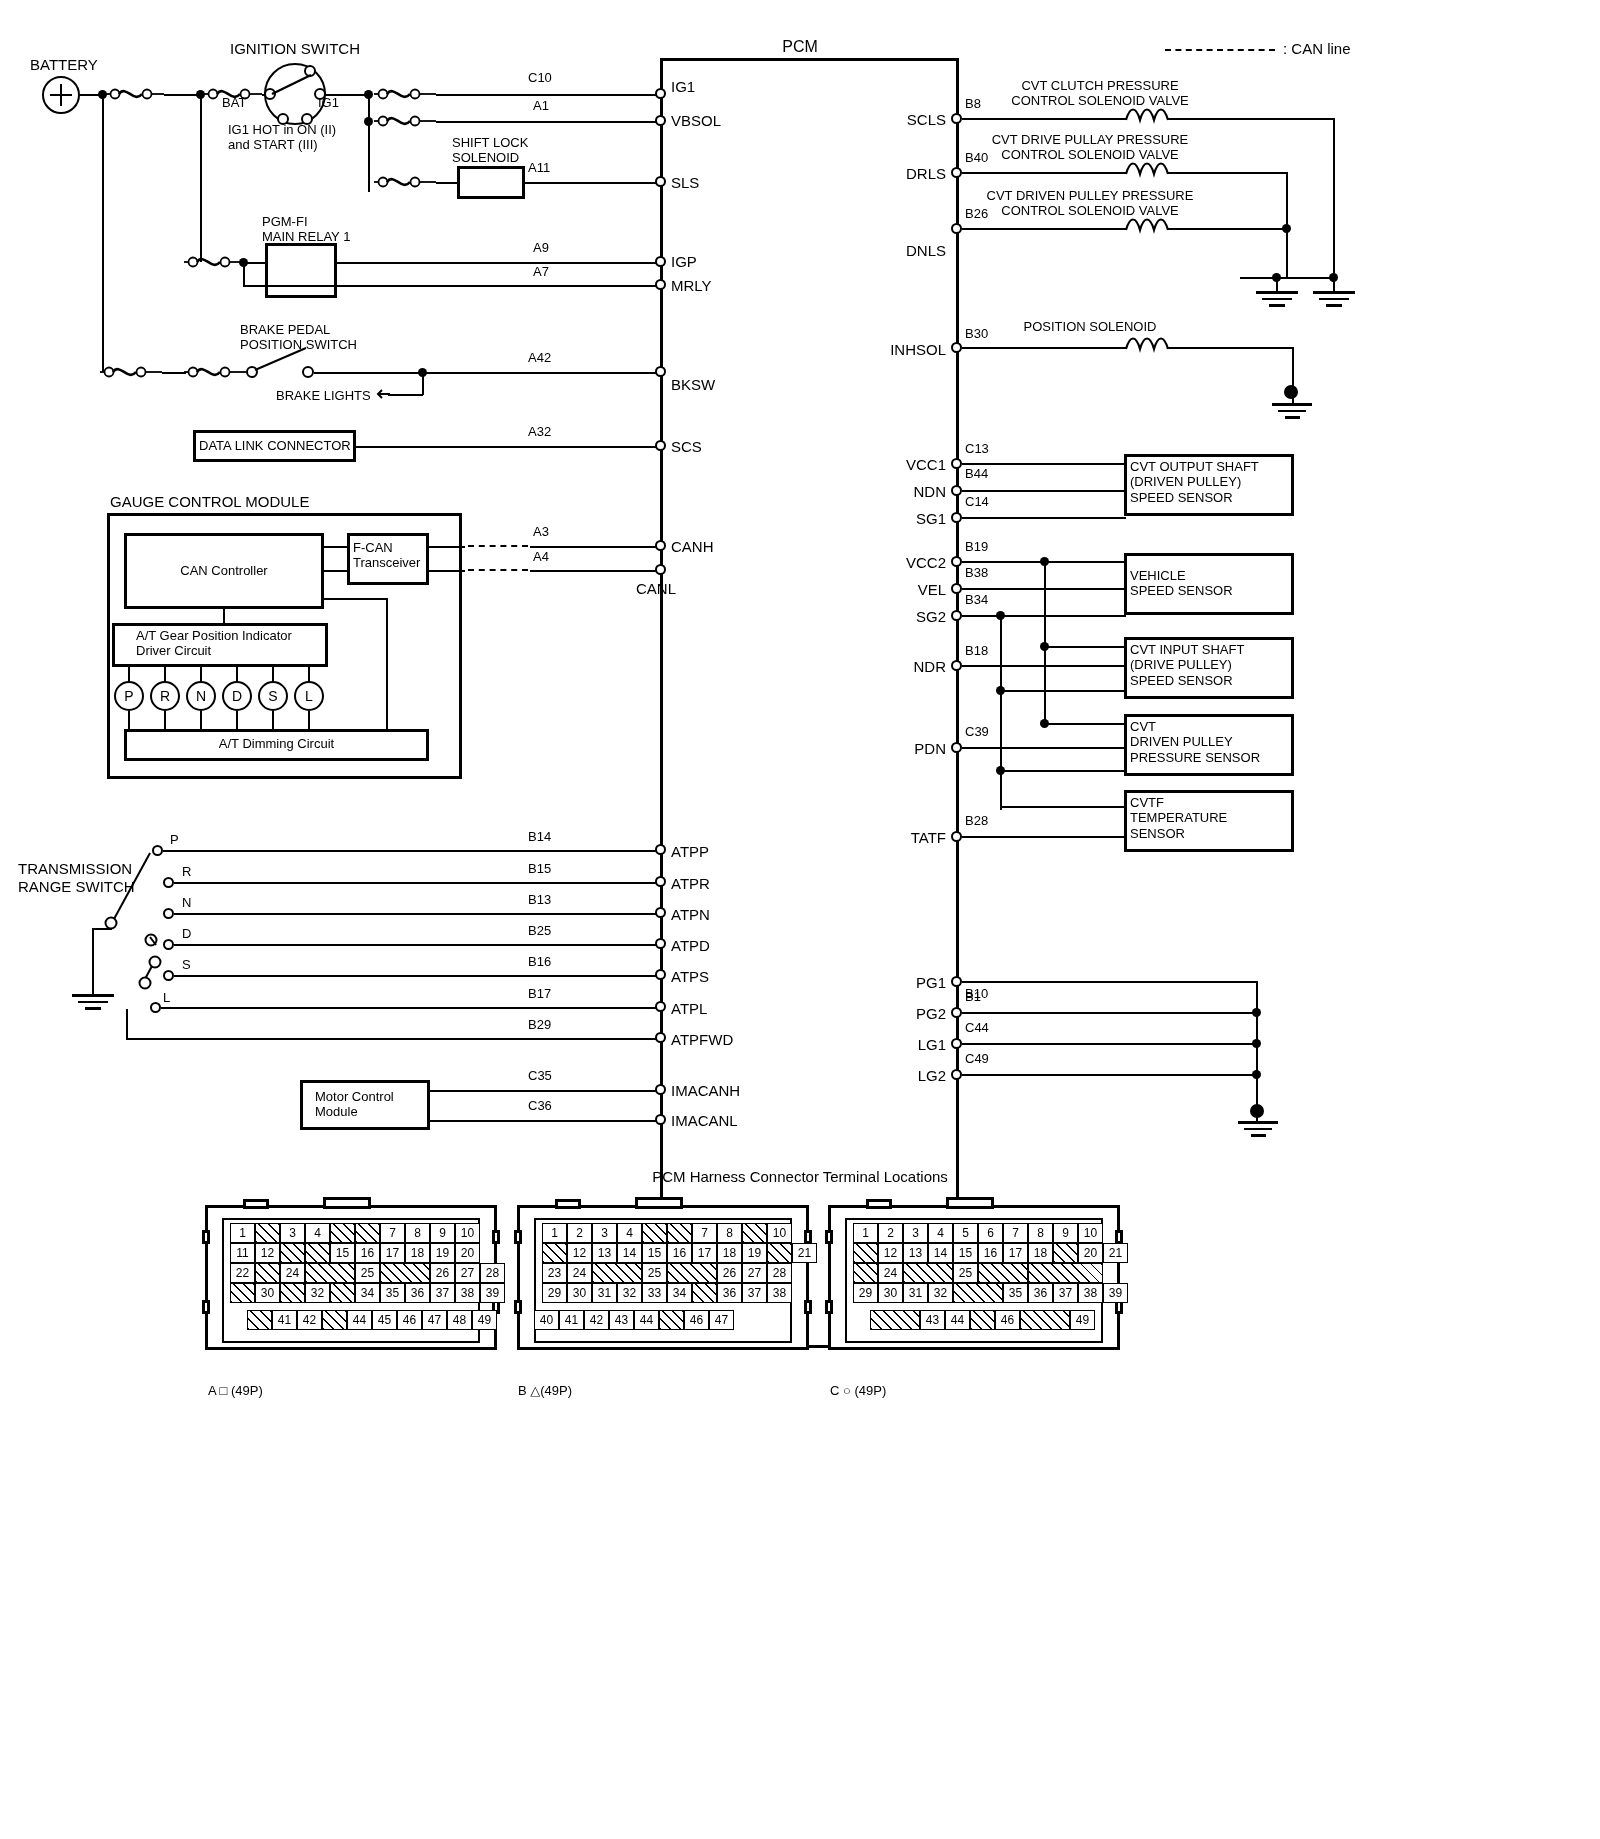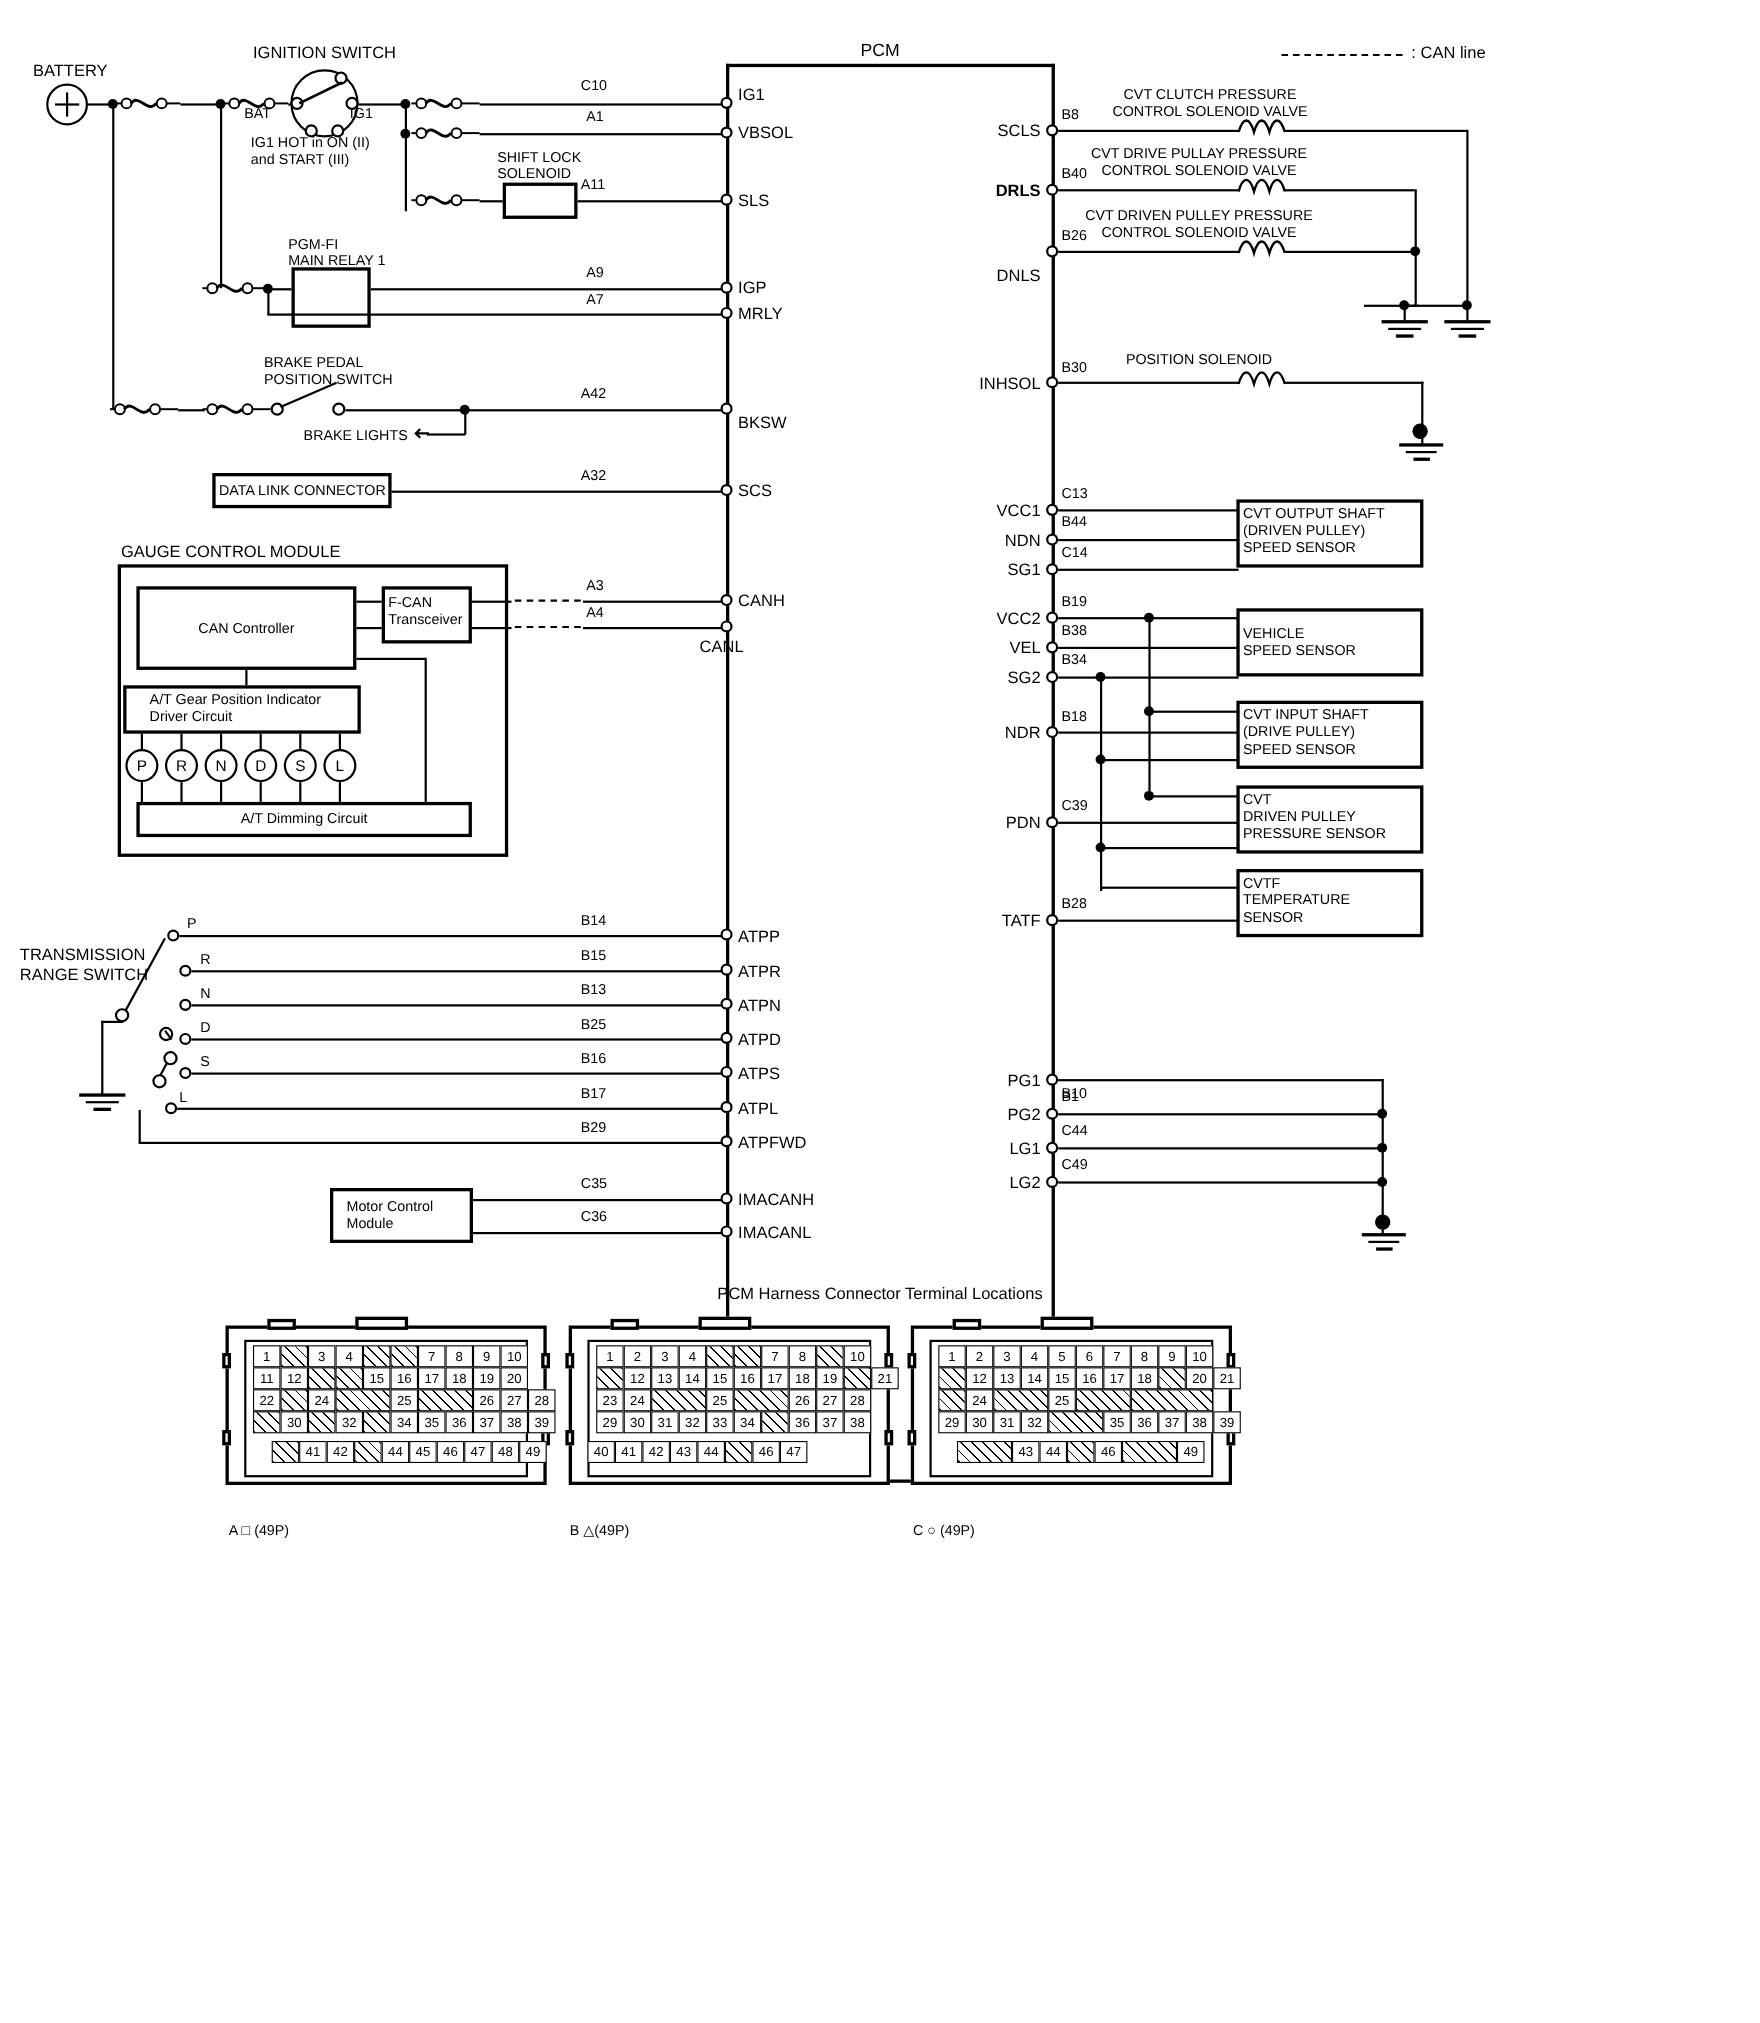--- a/index.html
+++ b/index.html
@@ -369,21 +369,21 @@
   <div class="term" style="left:655px;top:1114px;"></div>
   <div class="t sm" style="left:528px;top:1098px;">C36</div>
   <div class="t" style="left:671px;top:1112px;">IMACANL</div>
 
   <div class="term" style="left:951px;top:113px;"></div>
   <div class="t sm" style="left:965px;top:96px;">B8</div>
   <div class="t r" style="left:860px;top:111px;width:86px;">SCLS</div>
 
   <div class="term" style="left:951px;top:167px;"></div>
   <div class="t sm" style="left:965px;top:150px;">B40</div>
-  <div class="t r" style="left:860px;top:165px;width:86px;font-weight:bold;">DRLS</div>
+  <div class="t r" style="left:860px;top:165px;width:86px;">DRLS</div>
 
   <div class="term" style="left:951px;top:223px;"></div>
   <div class="t sm" style="left:965px;top:206px;">B26</div>
   <div class="t r" style="left:860px;top:221px;width:86px;margin-top:21px;">DNLS</div>
 
   <div class="term" style="left:951px;top:342px;"></div>
   <div class="t sm" style="left:965px;top:326px;">B30</div>
   <div class="t r" style="left:840px;top:341px;width:106px;">INHSOL</div>
 
   <div class="term" style="left:951px;top:458px;"></div>

